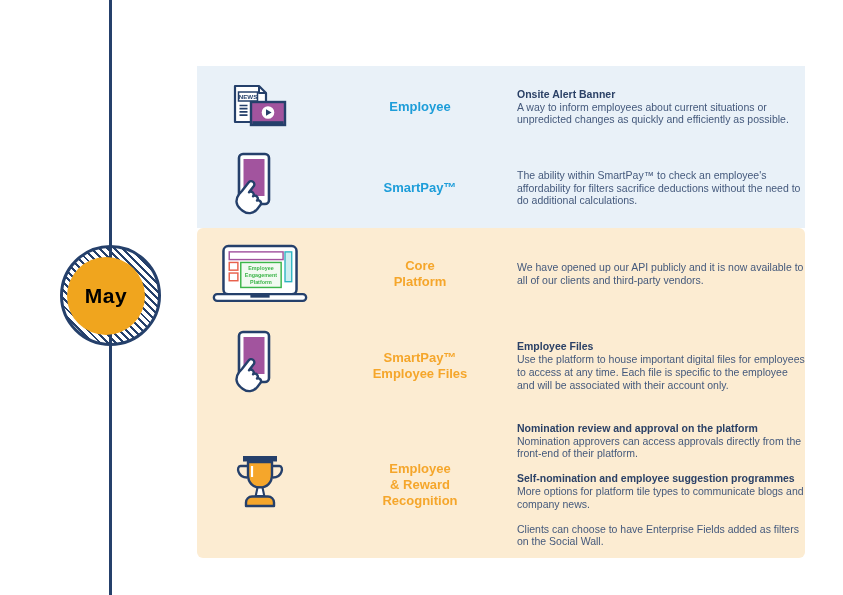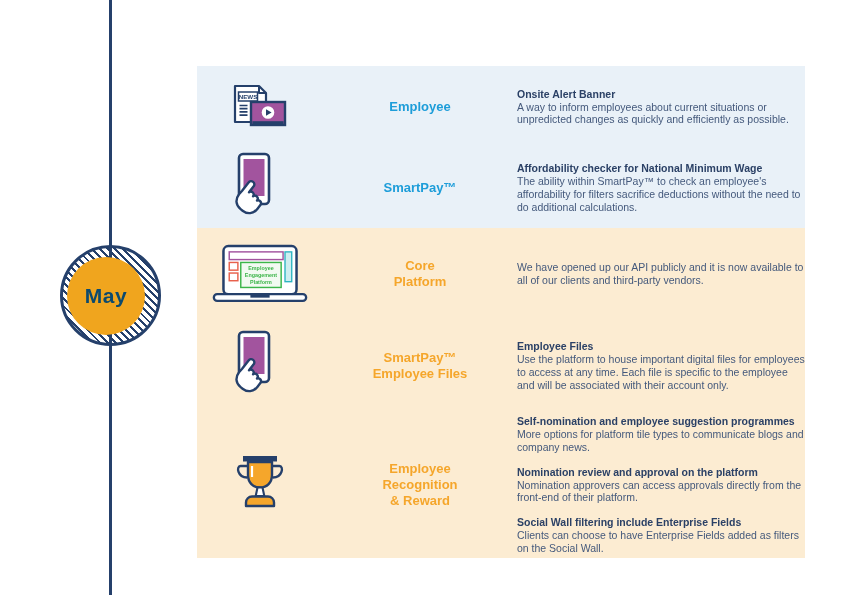--- a/index.html
+++ b/index.html
@@ -7,26 +7,26 @@
        font-family:"Liberation Sans", sans-serif;overflow:hidden;}
   .canvas{position:absolute;inset:0;}
   .vline{position:absolute;left:109px;top:0;width:3px;height:595px;background:#25406b;}
   
   .badge{position:absolute;left:60px;top:245px;width:101px;height:101px;}
   .badge-ring{position:absolute;inset:0;border:3px solid #25406b;border-radius:50%;
       box-sizing:border-box;
       background:repeating-linear-gradient(45deg, transparent 0 3.5px, #25406b 3.5px 5.5px);}
   .badge-circle{position:absolute;left:7px;top:12px;width:78px;height:78px;border-radius:50%;
       background:#f0a51e;display:flex;align-items:center;justify-content:center;}
-  .badge-circle span{color:#0c4a6e;font-weight:bold;font-size:21px;letter-spacing:.5px;}
+  .badge-circle span{color:#000000;font-weight:bold;font-size:21px;letter-spacing:.5px;}
   
   .panels{position:absolute;left:197px;top:66px;width:684px;}
   .panel{width:608px;}
   .panel.blue{background:#e9f1f8;}
-  .panel.peach{background:#fcecd2;}
+  .panel.peach{background:#fcecd2;border-radius:6px;}
   .row{display:flex;align-items:center;}
   .cell-icon{width:126px;display:flex;justify-content:center;align-items:center;flex:0 0 126px;}
   .cell-label{width:194px;flex:0 0 194px;text-align:center;font-weight:bold;
       font-size:13px;line-height:16px;}
   .cell-label.blue{color:#1d9dd9;}
   .cell-label.orange{color:#f5a62b;}
   .cell-desc{flex:1;color:#44597c;font-size:10.5px;line-height:12.8px;}
   .item-title{font-weight:bold;color:#2b4166;}
   .desc-item + .desc-item{margin-top:12px;}
   svg{display:block;}
@@ -82,21 +82,20 @@
             <g transform="translate(20,26) rotate(38)">
               <path d="M3 15 v-10.5 a3.2 3.2 0 0 1 6.4 0 v7.5 a2.9 2.9 0 0 1 5.7 0.7 a2.9 2.9 0 0 1 5.7 0.9 a2.9 2.9 0 0 1 5.4 1.2 v5.2 c0 6.5 -4.5 10.5 -10.5 10.5 h-2.5 c-6.5 0 -10.4 -4.6 -10.4 -11 z" fill="#ffffff" stroke="#25406b" stroke-width="2.4" stroke-linejoin="round" stroke-linecap="round"></path>
             </g>
           </svg>
         </div>
         <div class="cell-label blue">
           <div>SmartPay™</div>
         </div>
         <div class="cell-desc">
           <div class="desc-item">
-            <div class="item-title">Affordability checker for National Minimum Wage</div>
             <div class="item-body">The ability within SmartPay™ to check an employee's affordability for filters sacrifice deductions without the need to do additional calculations.</div>
           </div>
         </div>
       </div>
     </section>
 
     <section class="panel peach">
 
       <div class="row" style="height:92px">
         <div class="cell-icon">
@@ -154,34 +153,33 @@
             <path d="M13 13 h-6.5 c-4.5 0 -3 11.5 6.5 11.5" fill="none" stroke="#25406b" stroke-width="2.3"></path>
             <path d="M39 13 h6.5 c4.5 0 3 11.5 -6.5 11.5" fill="none" stroke="#25406b" stroke-width="2.3"></path>
             <path d="M14 9 h24 v13 c0 7.5 -5 12.5 -12 12.5 s-12 -5 -12 -12.5 z" fill="#f5a62b" stroke="#25406b" stroke-width="2.4" stroke-linejoin="round"></path>
             <line x1="18" y1="13" x2="18" y2="24" stroke="#ffffff" stroke-width="2.2"></line>
             <path d="M23.5 34.5 l-1.8 8.5 h8.6 l-1.8 -8.5 z" fill="#ffffff" stroke="#25406b" stroke-width="2.1" stroke-linejoin="round"></path>
             <path d="M12 53 v-3.5 a6 6 0 0 1 6 -6 h16 a6 6 0 0 1 6 6 v3.5 z" fill="#f5a62b" stroke="#25406b" stroke-width="2.4" stroke-linejoin="round"></path>
           </svg>
         </div>
         <div class="cell-label orange">
           <div>Employee</div>
+          <div>&amp; Reward</div>
           <div>Recognition</div>
-          <div>&amp; Reward</div>
         </div>
         <div class="cell-desc">
+          <div class="desc-item">
+            <div class="item-title">Nomination review and approval on the platform</div>
+            <div class="item-body">Nomination approvers can access approvals directly from the front-end of their platform.</div>
+          </div>
           <div class="desc-item">
             <div class="item-title">Self-nomination and employee suggestion programmes</div>
             <div class="item-body">More options for platform tile types to communicate blogs and company news.</div>
           </div>
           <div class="desc-item">
-            <div class="item-title">Nomination review and approval on the platform</div>
-            <div class="item-body">Nomination approvers can access approvals directly from the front-end of their platform.</div>
-          </div>
-          <div class="desc-item">
-            <div class="item-title">Social Wall filtering include Enterprise Fields</div>
             <div class="item-body">Clients can choose to have Enterprise Fields added as filters on the Social Wall.</div>
           </div>
         </div>
       </div>
 
     </section>
   </div>
 </div>
 
 </body></html>

